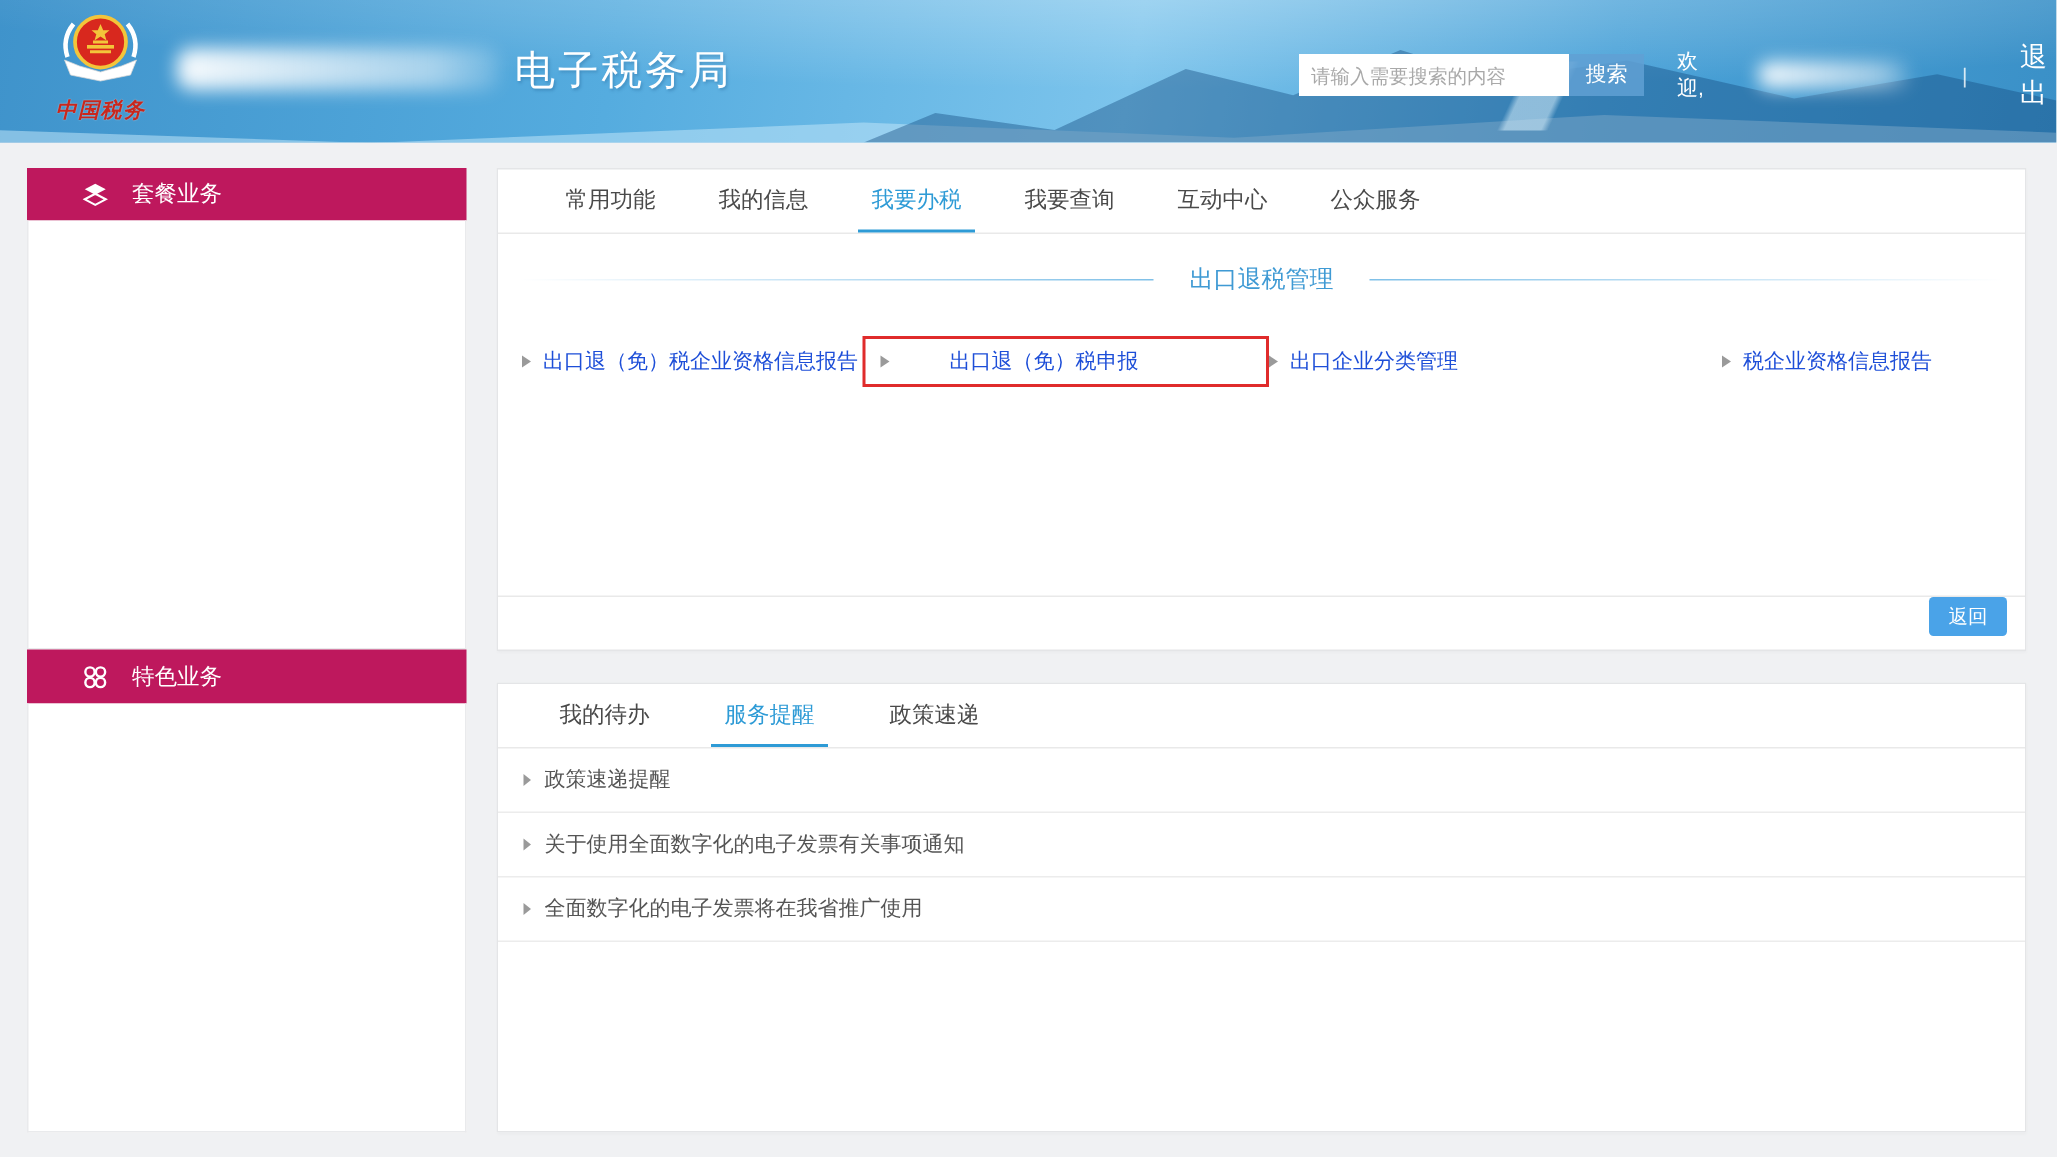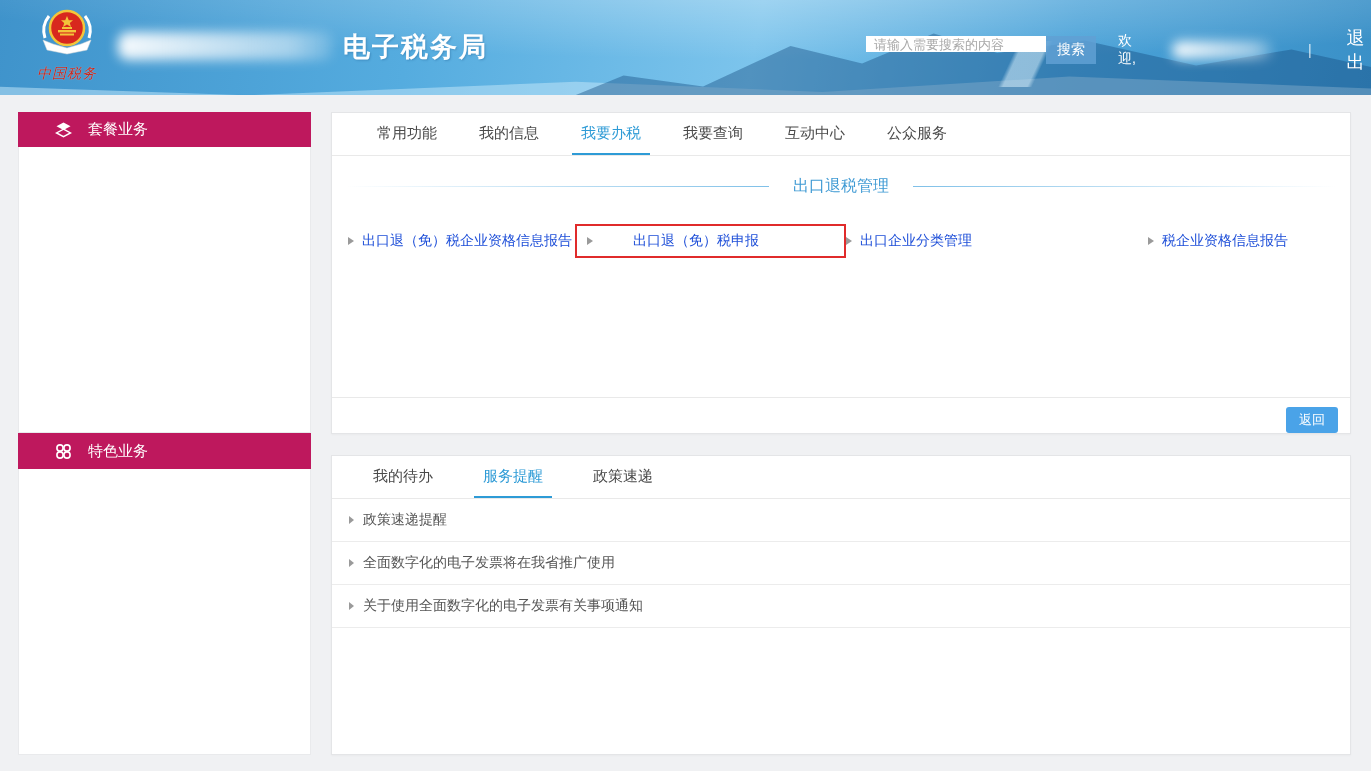--- a/index.html
+++ b/index.html
@@ -31,39 +31,39 @@
     clip-path:polygon(0 100%, 6% 72%, 16% 88%, 27% 30%, 36% 55%, 45% 12%, 53% 40%, 64% 22%, 78% 58%, 90% 35%, 100% 60%, 100% 100%);
   }
   .wall-line {
     position:absolute; right:8%; bottom:8px; width:34%; height:46px;
     background:linear-gradient(115deg, transparent 46%, rgba(214,238,250,.55) 47%, rgba(214,238,250,.55) 52%, transparent 53%);
   }
 
   .logo { position:absolute; left:22px; top:4px; width:90px; height:88px; text-align:center; }
   .logo svg { display:block; margin:0 auto; }
   .logo-caption {
-    color:#c8271d; font-size:14px; font-weight:normal; font-style:italic;
+    color:#c8271d; font-size:14px; font-weight:bold; font-style:italic;
     letter-spacing:1px; margin-top:-3px;
     text-shadow:0 0 1px rgba(255,255,255,.6);
   }
 
   .redact {
     background:linear-gradient(90deg, rgba(255,255,255,.95), rgba(255,255,255,.5) 80%, rgba(255,255,255,.15));
     filter:blur(6px); border-radius:10px;
   }
   .org-redact { position:absolute; left:118px; top:32px; width:215px; height:28px; }
   .brand-title {
     position:absolute; left:343px; top:29px;
-    color:#ffffff; font-size:27px; font-weight:bold; letter-spacing:2px;
+    color:#ffffff; font-size:27px; font-weight:normal; letter-spacing:2px;
     text-shadow:1px 1px 2px rgba(30,90,140,.35);
   }
 
   .search-box { position:absolute; left:866px; top:36px; height:28px; display:flex; }
   .search-input {
-    width:180px; height:16px; border:none; outline:none;
+    width:180px; height:28px; border:none; outline:none;
     padding:0 8px; font-size:13px; color:#333; background:#ffffff;
     font-family:"Liberation Sans","DejaVu Sans",sans-serif;
   }
   .search-input::placeholder { color:#a9a9a9; }
   .search-btn {
     width:50px; height:28px; border:none; cursor:pointer;
     background:rgba(96,160,212,.85); color:#fff; font-size:14px;
     font-family:"Liberation Sans","DejaVu Sans",sans-serif;
   }
   .user-area { position:absolute; left:1118px; top:40px; height:20px; display:flex; align-items:center; color:#fff; font-size:14px;gap:21px; }
@@ -125,21 +125,21 @@
     border-top:4px solid transparent; border-bottom:4px solid transparent;
     margin-right:8px; flex:0 0 auto;
   }
   .func-link.highlighted {
     border:2px solid #e02b2b; padding:6px 10px; margin-left:-12px;gap:32px;
   }
 
   .panel1-footer {
     position:absolute; left:0; right:0; bottom:0; height:36px;
     border-top:1px solid #e9e9e9;
-    display:flex; align-items:flex-end; justify-content:flex-end; padding-right:12px;
+    display:flex; align-items:flex-start; justify-content:flex-end; padding-right:12px;
   }
   .back-btn {
     min-width:52px; height:26px; background:#4aa3e8; color:#ffffff;
     border:none; border-radius:3px; font-size:13px; cursor:pointer;
     font-family:"Liberation Sans","DejaVu Sans",sans-serif;
   }
 
   .notice-list { }
   .notice-item {
     height:43px; display:flex; align-items:center;
@@ -268,21 +268,21 @@
       <div class="tab">政策速递</div>
     </div>
 
     <div class="notice-list">
       <div class="notice-item">
         <span class="arrow"></span>
         <span>政策速递提醒</span>
       </div>
       <div class="notice-item">
         <span class="arrow"></span>
+        <span>关于使用全面数字化的电子发票有关事项通知</span>
+      </div>
+      <div class="notice-item">
+        <span class="arrow"></span>
         <span>全面数字化的电子发票将在我省推广使用</span>
       </div>
-      <div class="notice-item">
-        <span class="arrow"></span>
-        <span>关于使用全面数字化的电子发票有关事项通知</span>
-      </div>
     </div>
   </div>
 </div>
 
 </body></html>

